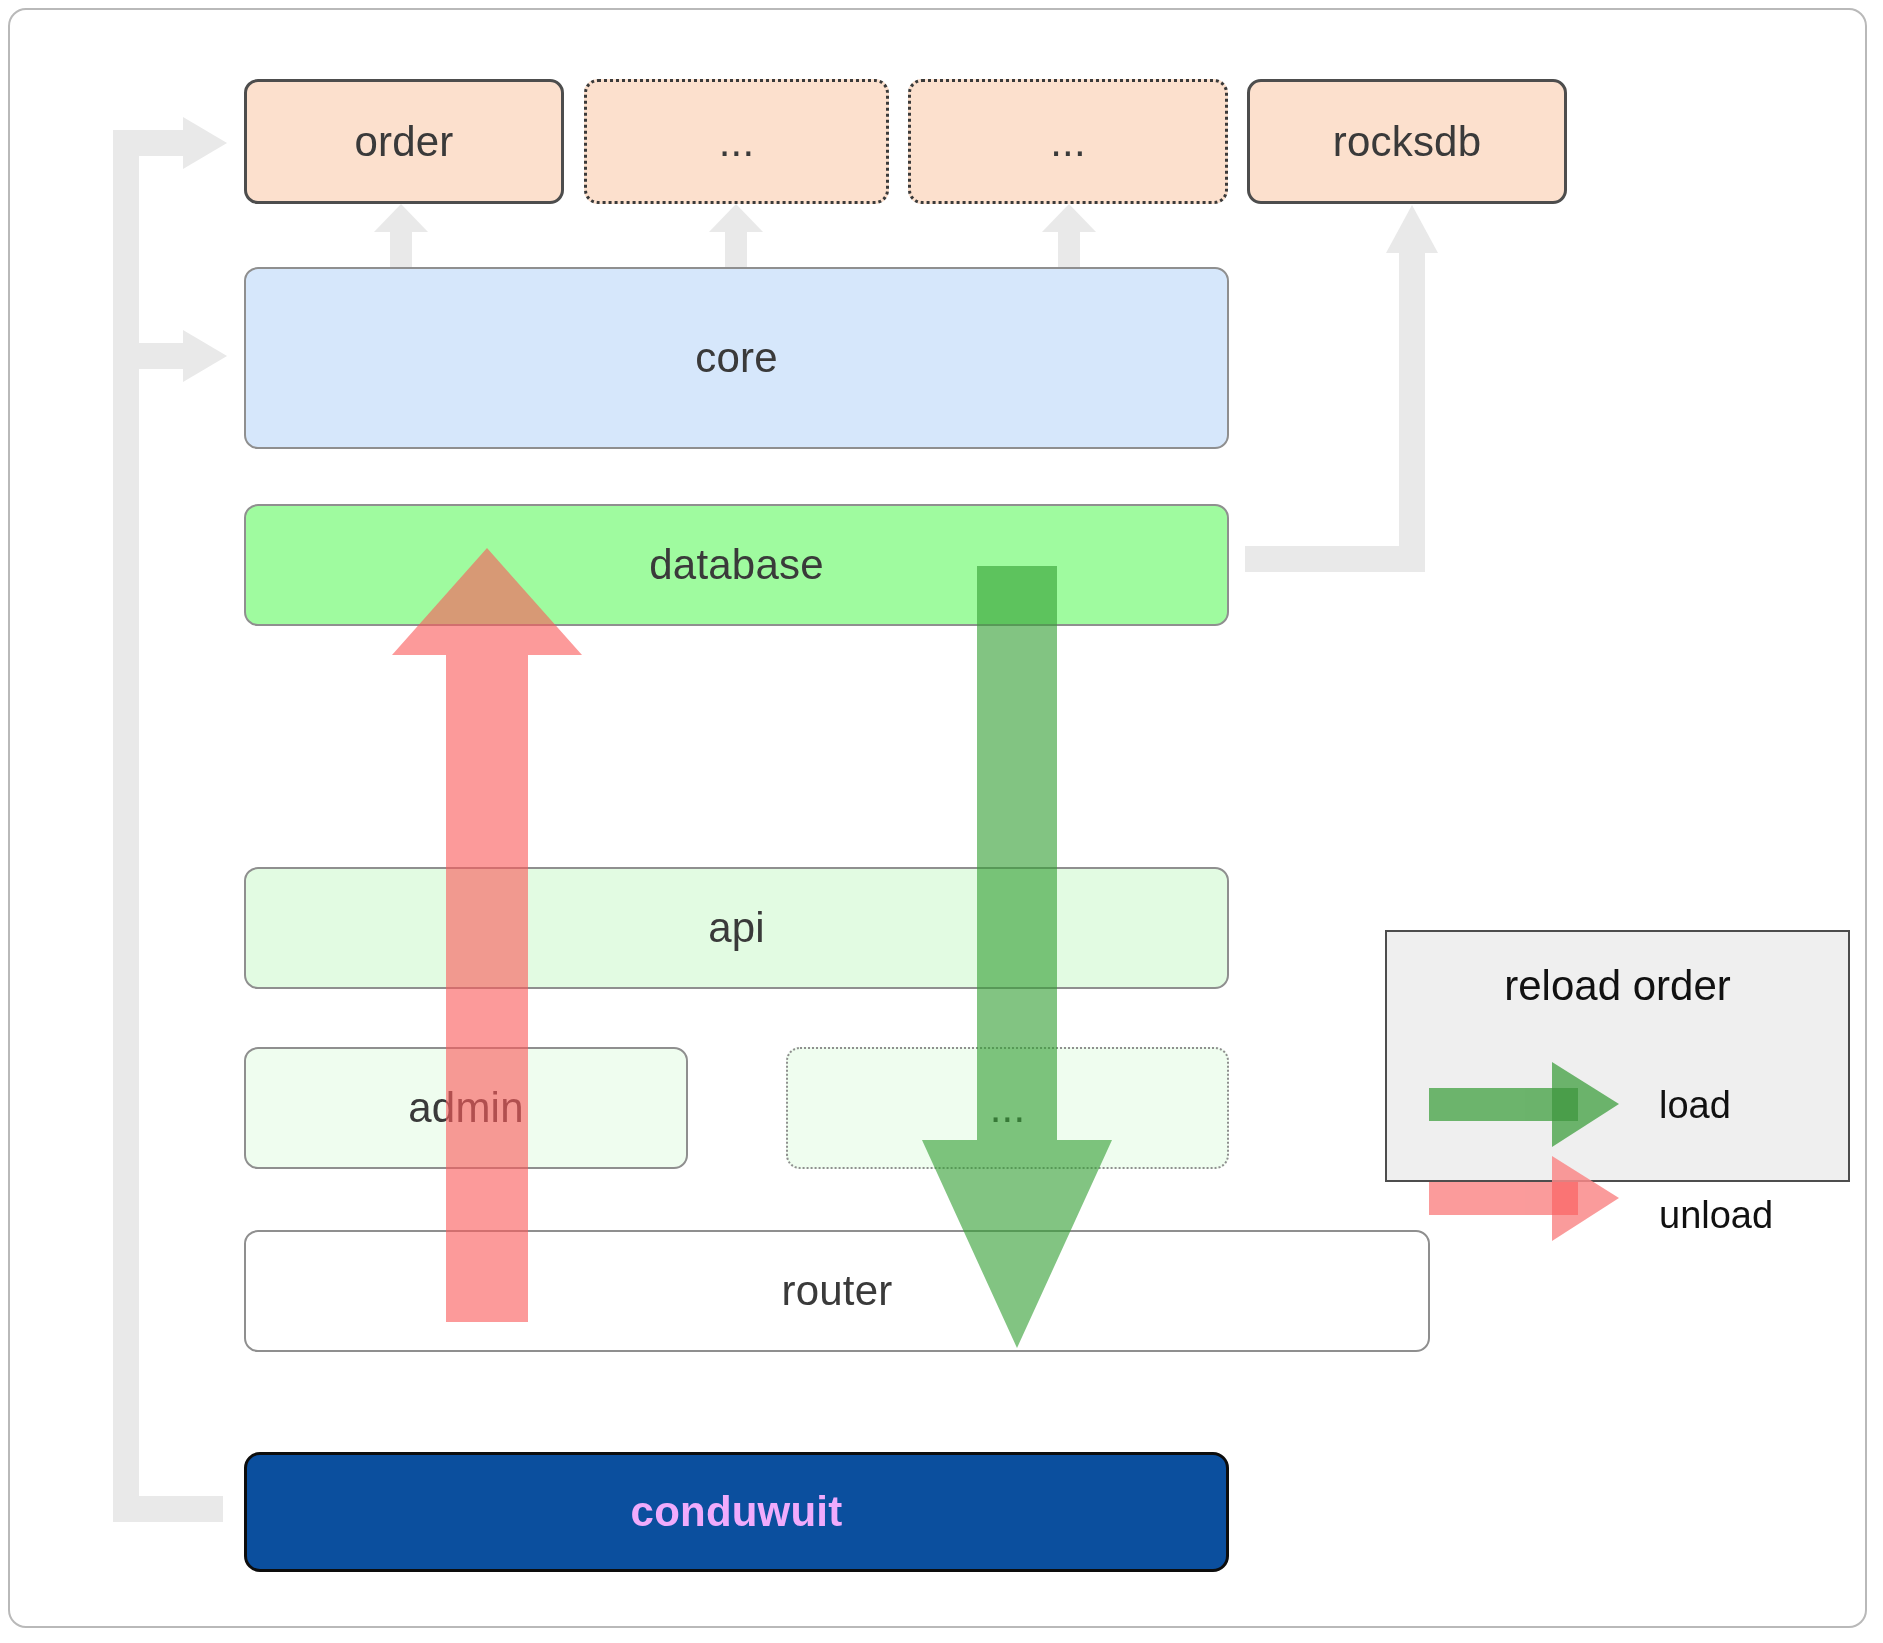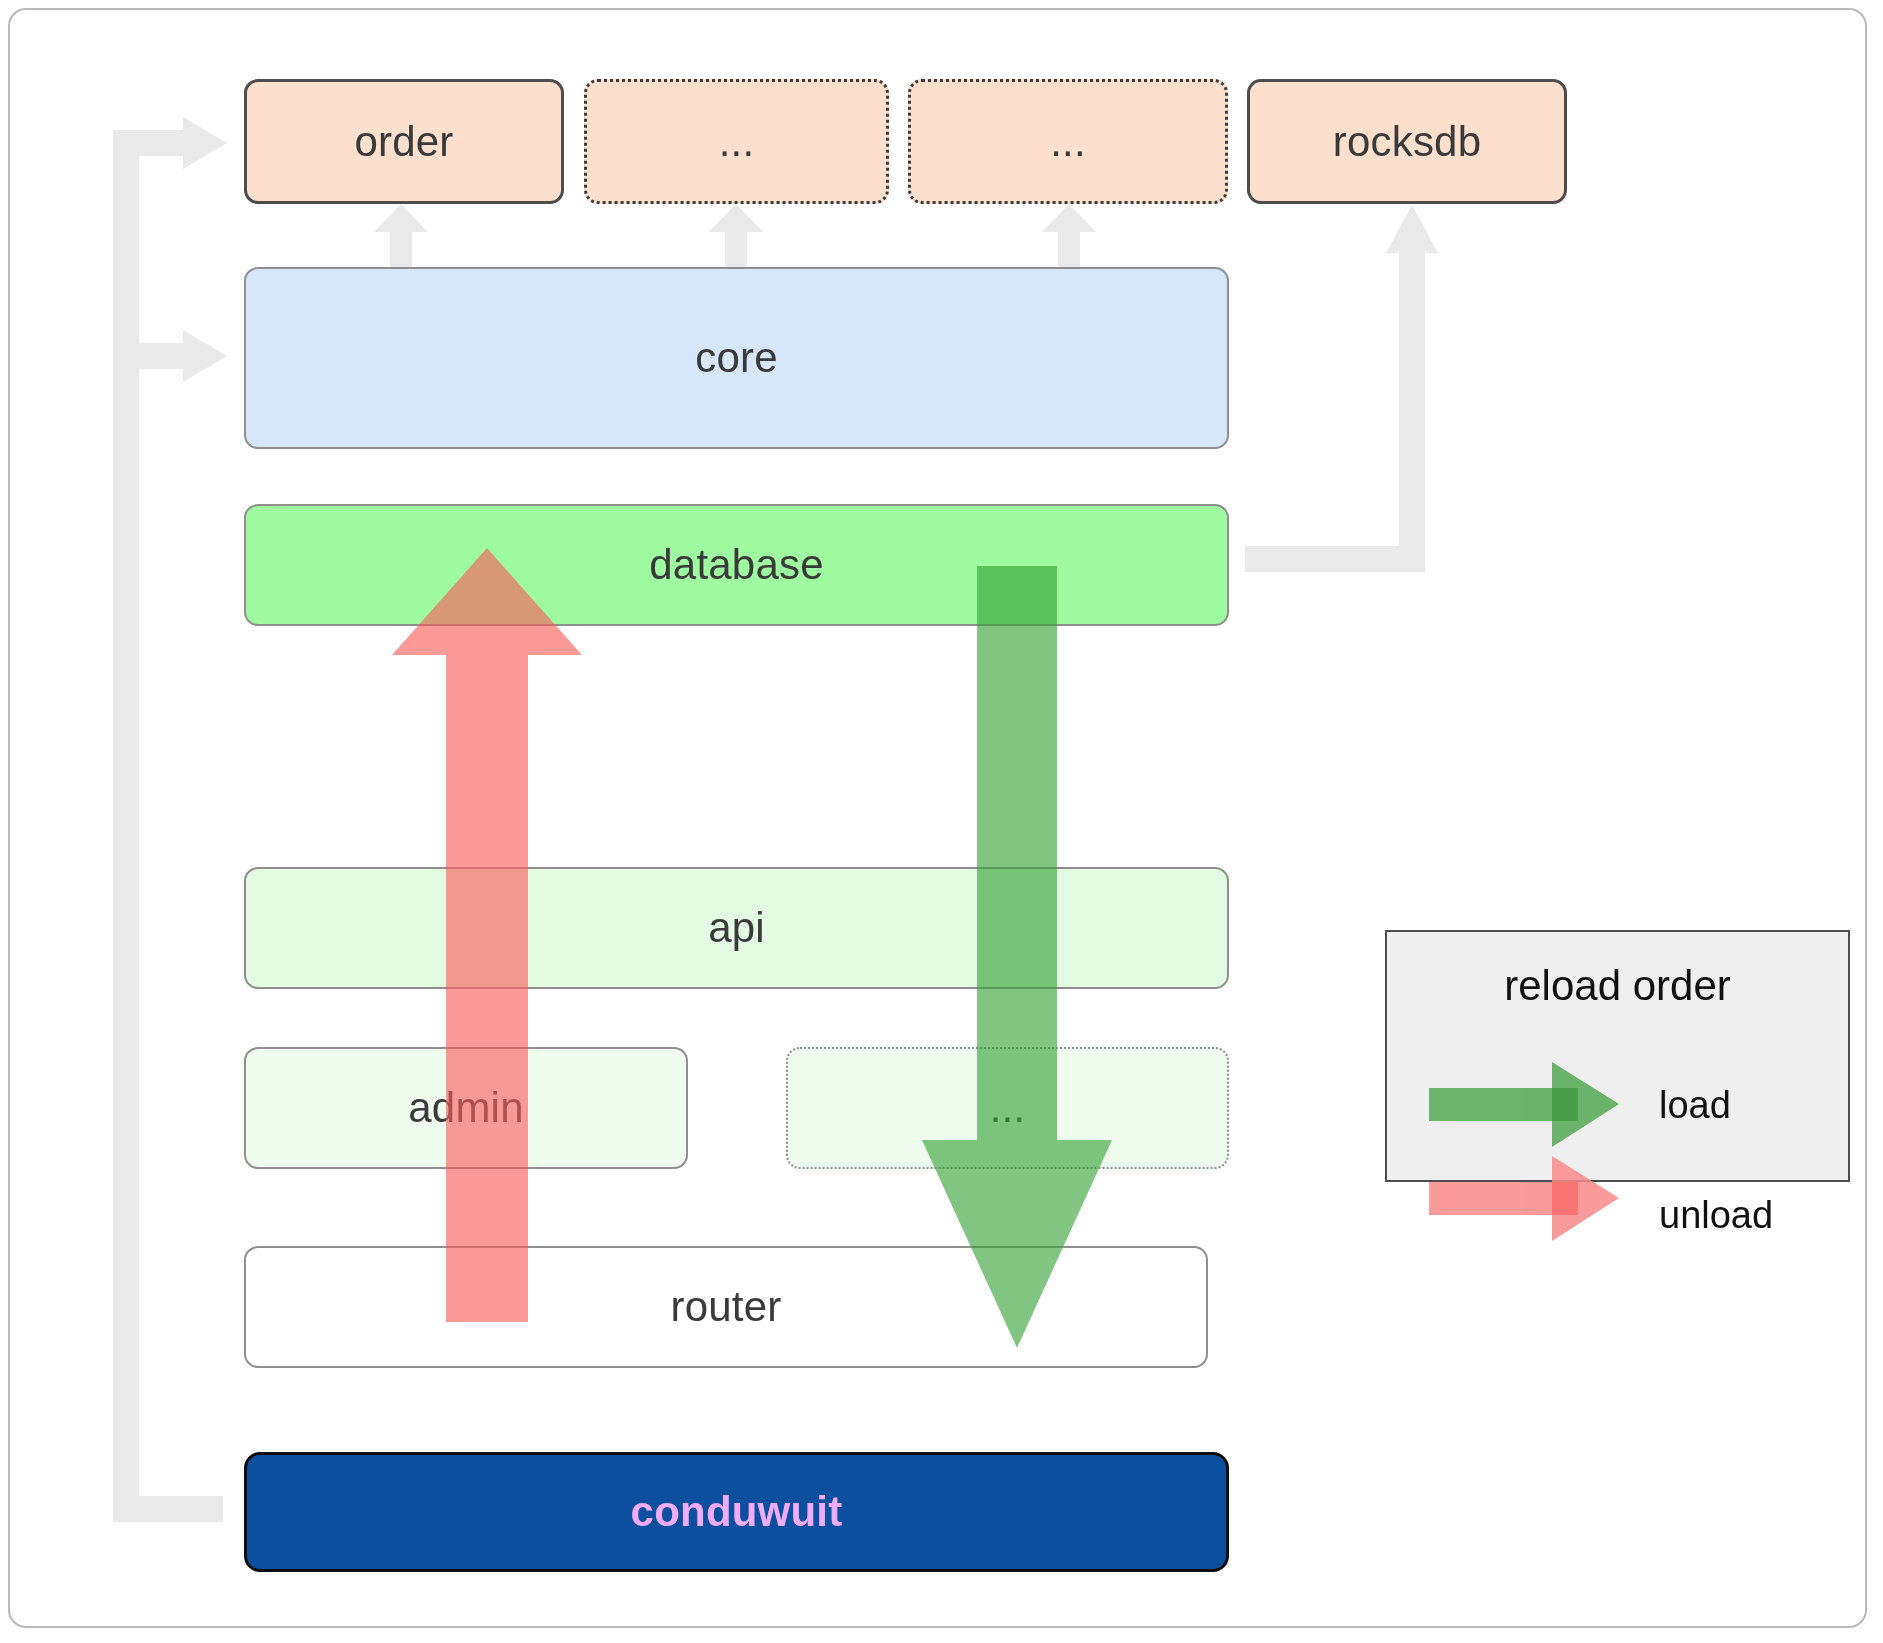--- a/index.html
+++ b/index.html
@@ -127,21 +127,21 @@
   </div>
 
   <div class="node layer l-api" style="left:244px;top:867px;width:985px;height:122px;">
     <span class="lbl">api</span>
   </div>
 
   <div class="node layer l-dots" style="left:786px;top:1047px;width:443px;height:122px;">
     <span class="lbl dots">...</span>
   </div>
 
-  <div class="node layer l-router" style="left:244px;top:1230px;width:964px;height:122px;margin-top:16px;">
+  <div class="node layer l-router" style="left:244px;top:1230px;width:1186px;height:122px;">
     <span class="lbl">router</span>
   </div>
 
   <div class="node conduwuit" style="left:244px;top:1452px;width:985px;height:120px;">
     <span class="lbl">conduwuit</span>
   </div>
 
   <svg class="overlay">
 
     <g opacity="0.62">

